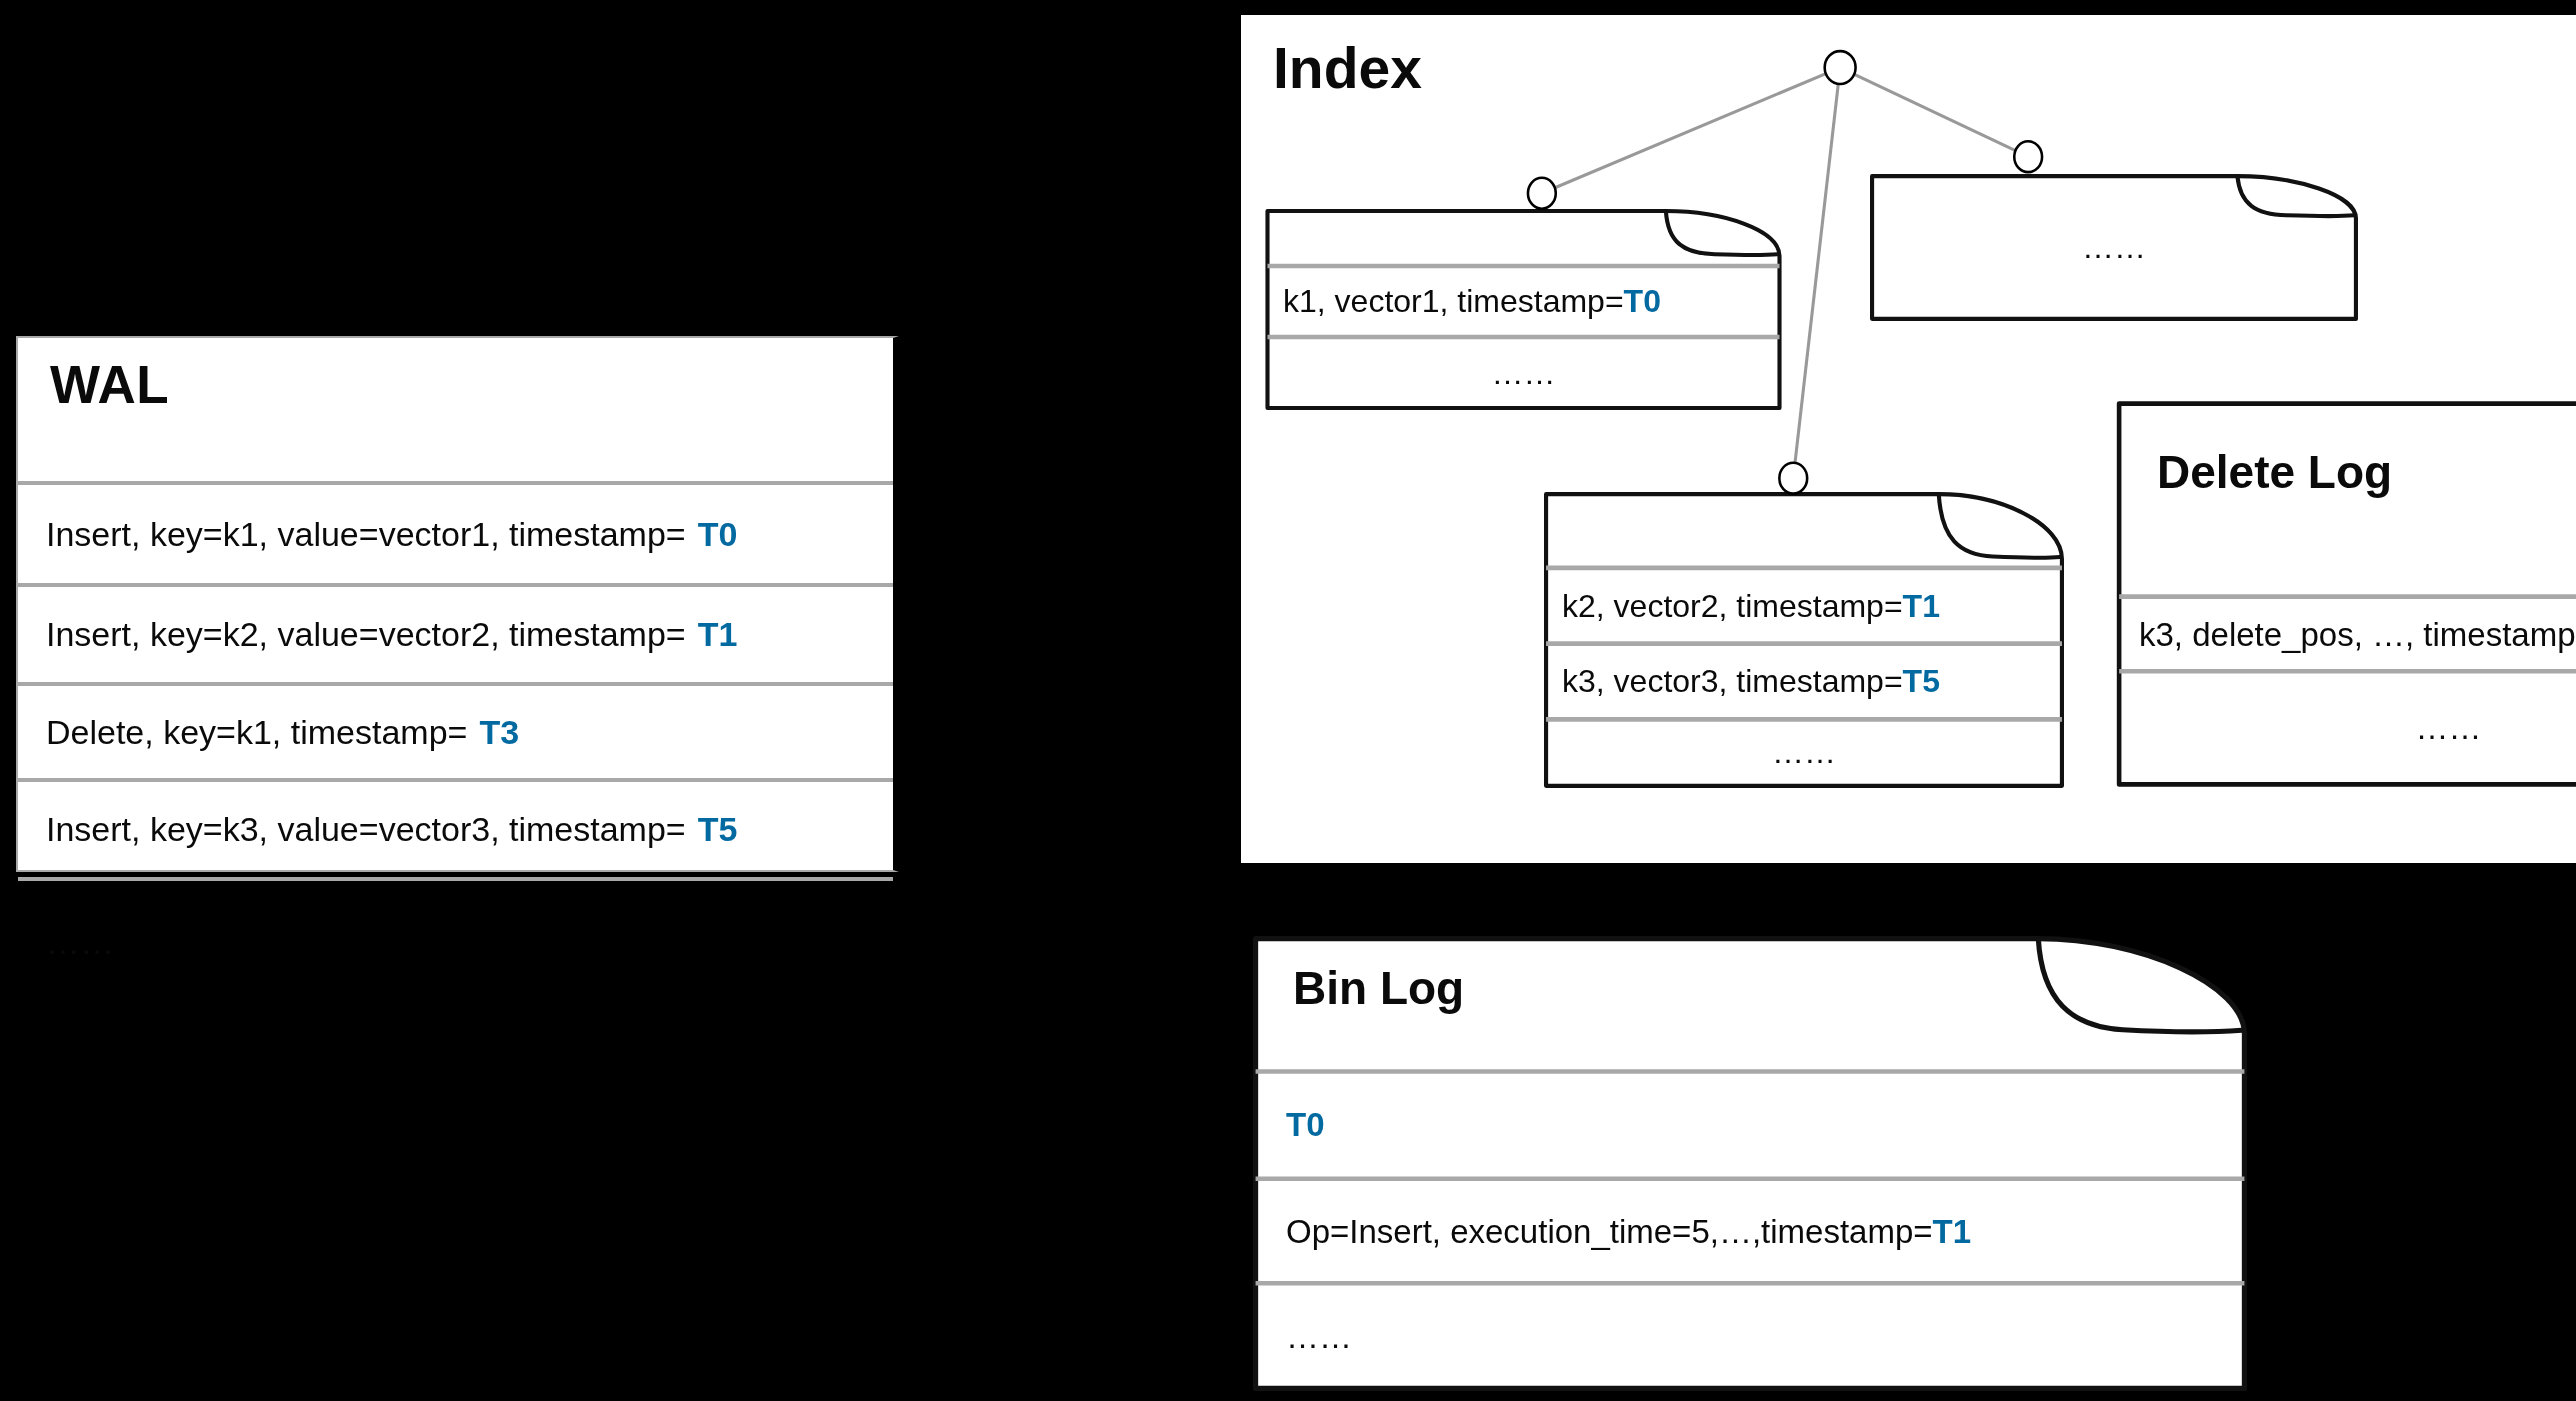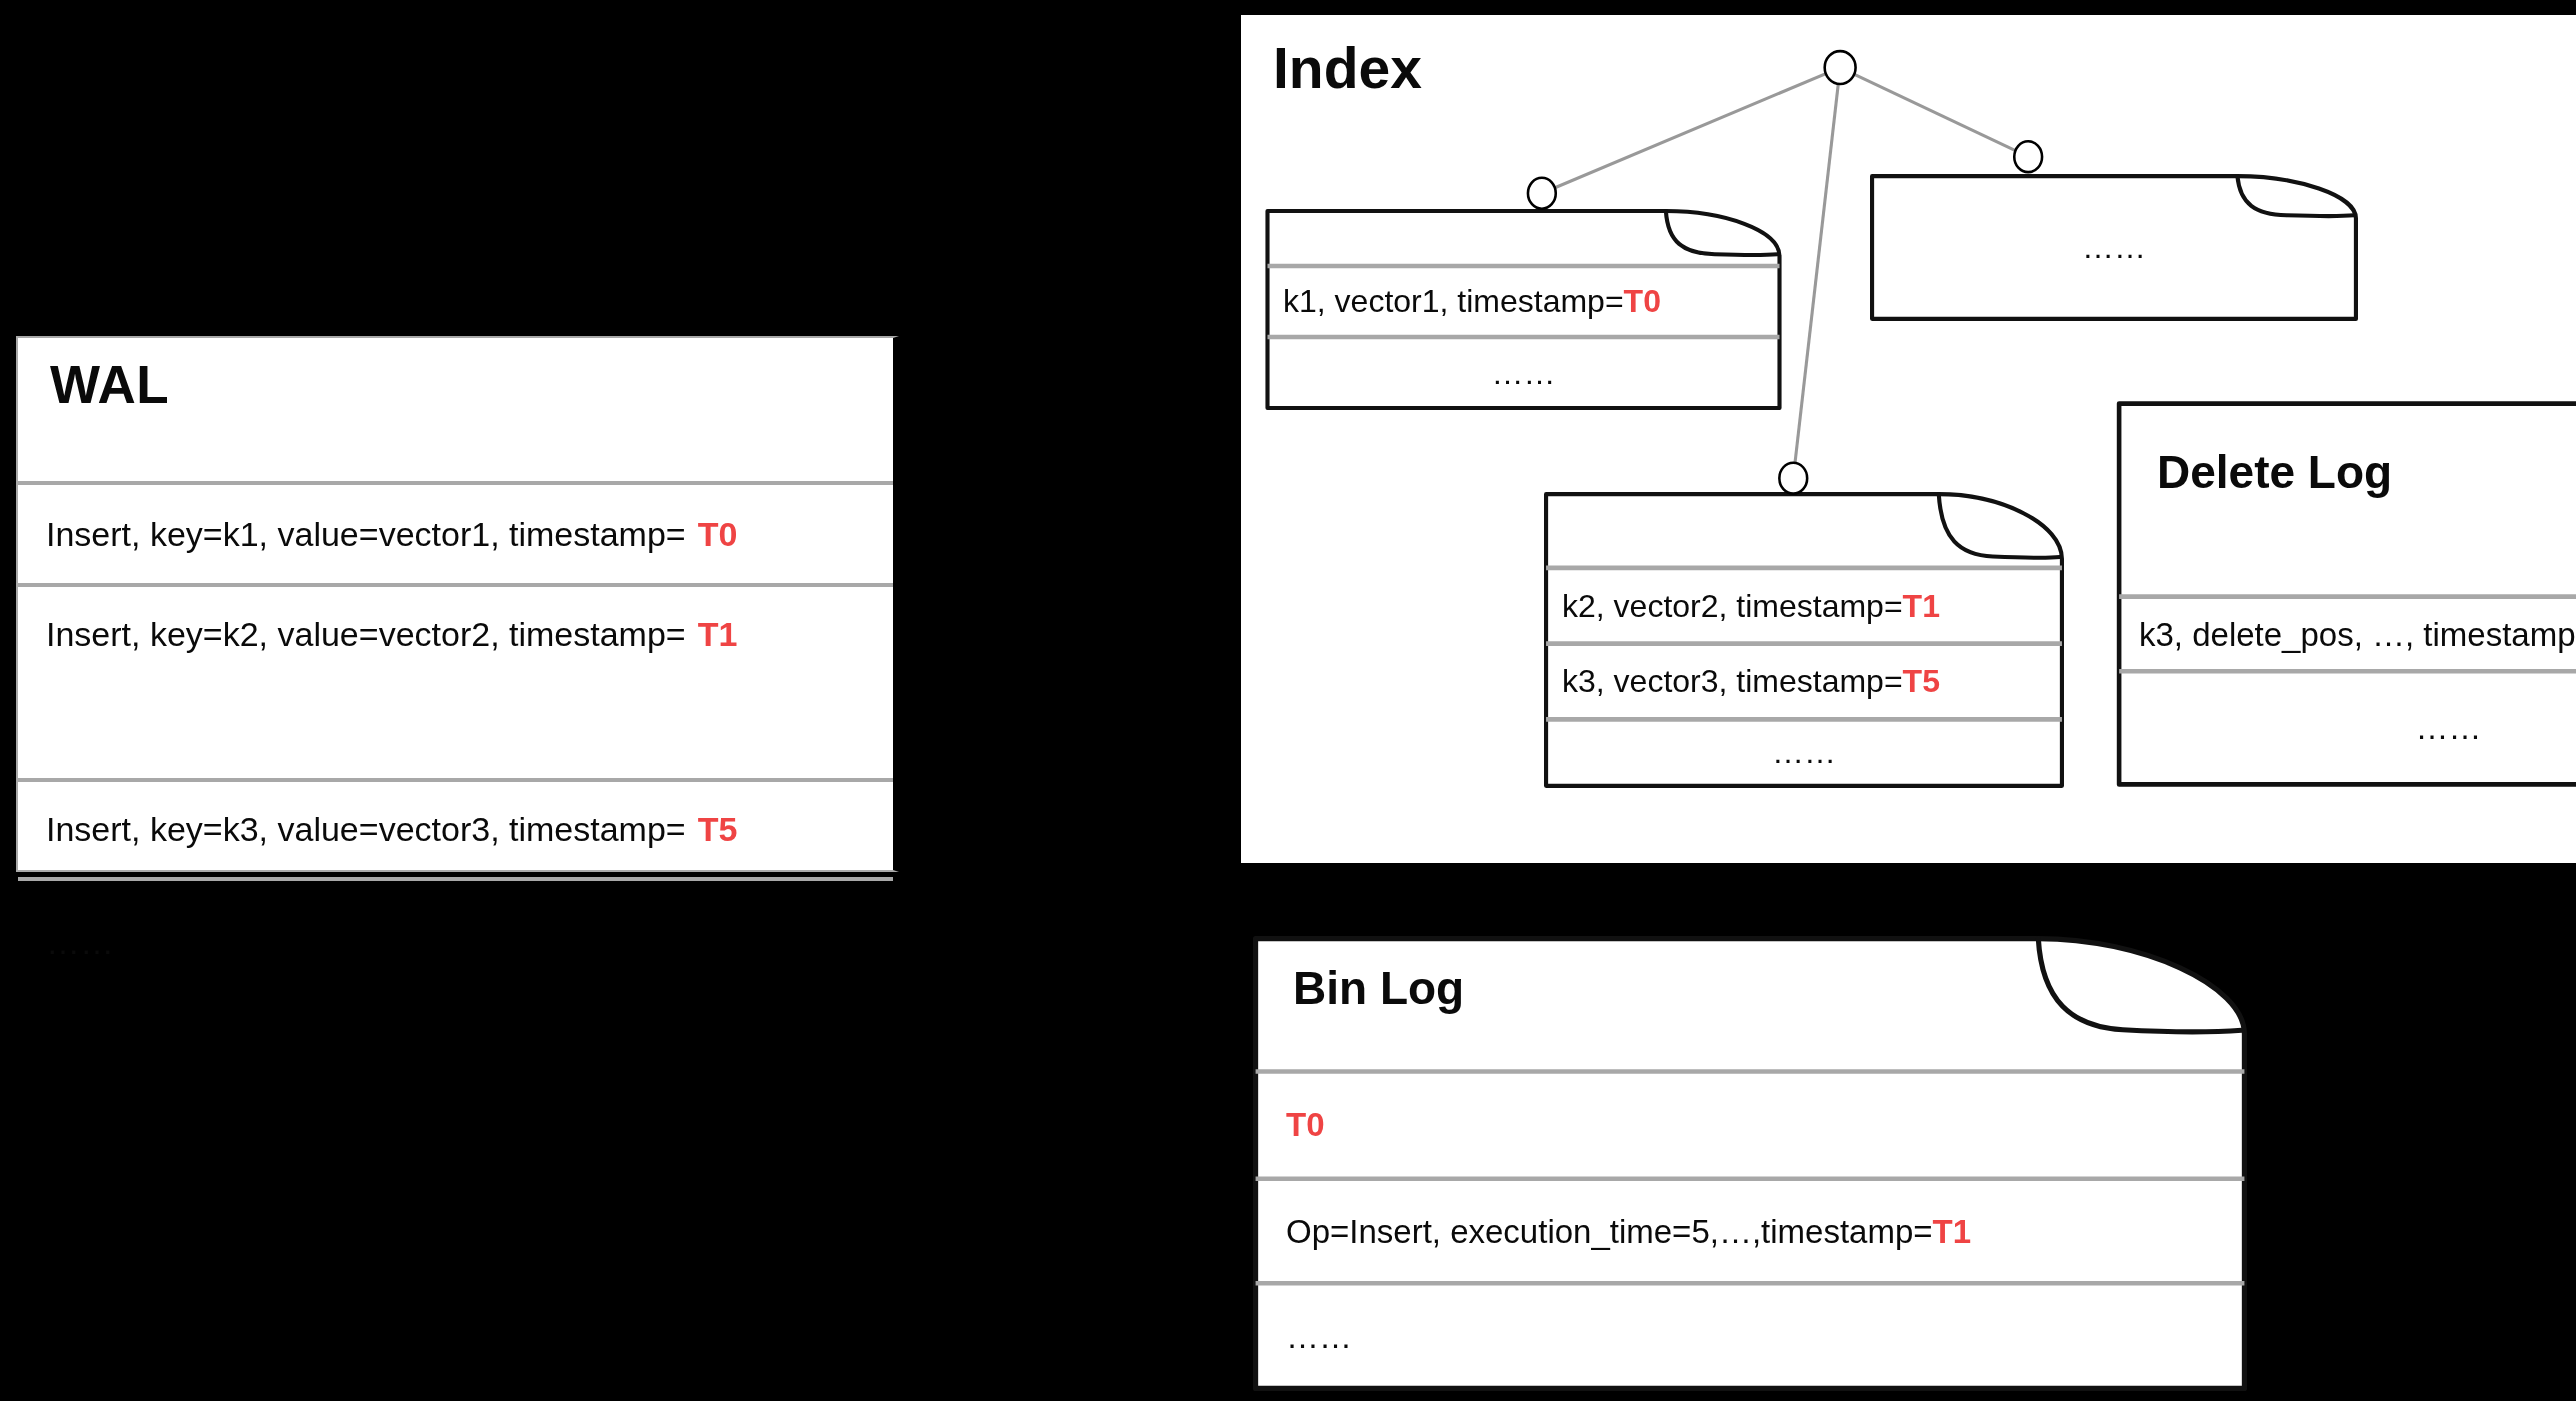--- a/index.html
+++ b/index.html
@@ -28,39 +28,43 @@
   svg.layer{position:absolute;left:0;top:0;pointer-events:none;}
   
   .page{position:absolute;}
   .page svg{position:absolute;left:0;top:0;}
   .page-row{
     position:absolute;left:0;right:0;display:flex;align-items:center;
     font-size:32px;white-space:nowrap;box-sizing:border-box;
   }
   .page-row.centered{justify-content:center;}
   .page-title{position:absolute;font-weight:bold;font-size:46px;white-space:nowrap;}
-  .hl{color:#ef4444;font-weight:bold;}
+  .hl{color:#0369a1;font-weight:bold;}
   
   #bin-log{left:1229px;top:936px;width:994px;height:455px;margin-left:24px;}
   #bin-log .page-row{font-size:33px;padding-left:33px;}
   
   #delete-log .page-row{font-size:33px;}
 </style>
 </head>
 <body>
 
 <div id="wal" class="abs">
   <div class="abs wal-title">WAL</div>
   <div class="abs wal-row" style="top:143px;height:102px;">
     <span>Insert, key=k1, value=vector1, timestamp=</span>
       <span class="hl">T0</span>
   </div>
   <div class="abs wal-row" style="top:245px;height:99px;">
     <span>Insert, key=k2, value=vector2, timestamp=</span>
       <span class="hl">T1</span>
+  </div>
+  <div class="abs wal-row" style="top:344px;height:96px;">
+    <span>Delete, key=k1, timestamp=</span>
+      <span class="hl">T3</span>
   </div>
   <div class="abs wal-row" style="top:440px;height:99px;">
     <span>Insert, key=k3, value=vector3, timestamp=</span>
       <span class="hl">T5</span>
   </div>
   <div class="abs wal-row" style="top:539px;height:126px;">
     <span>……</span>
   </div>
 </div>
 

